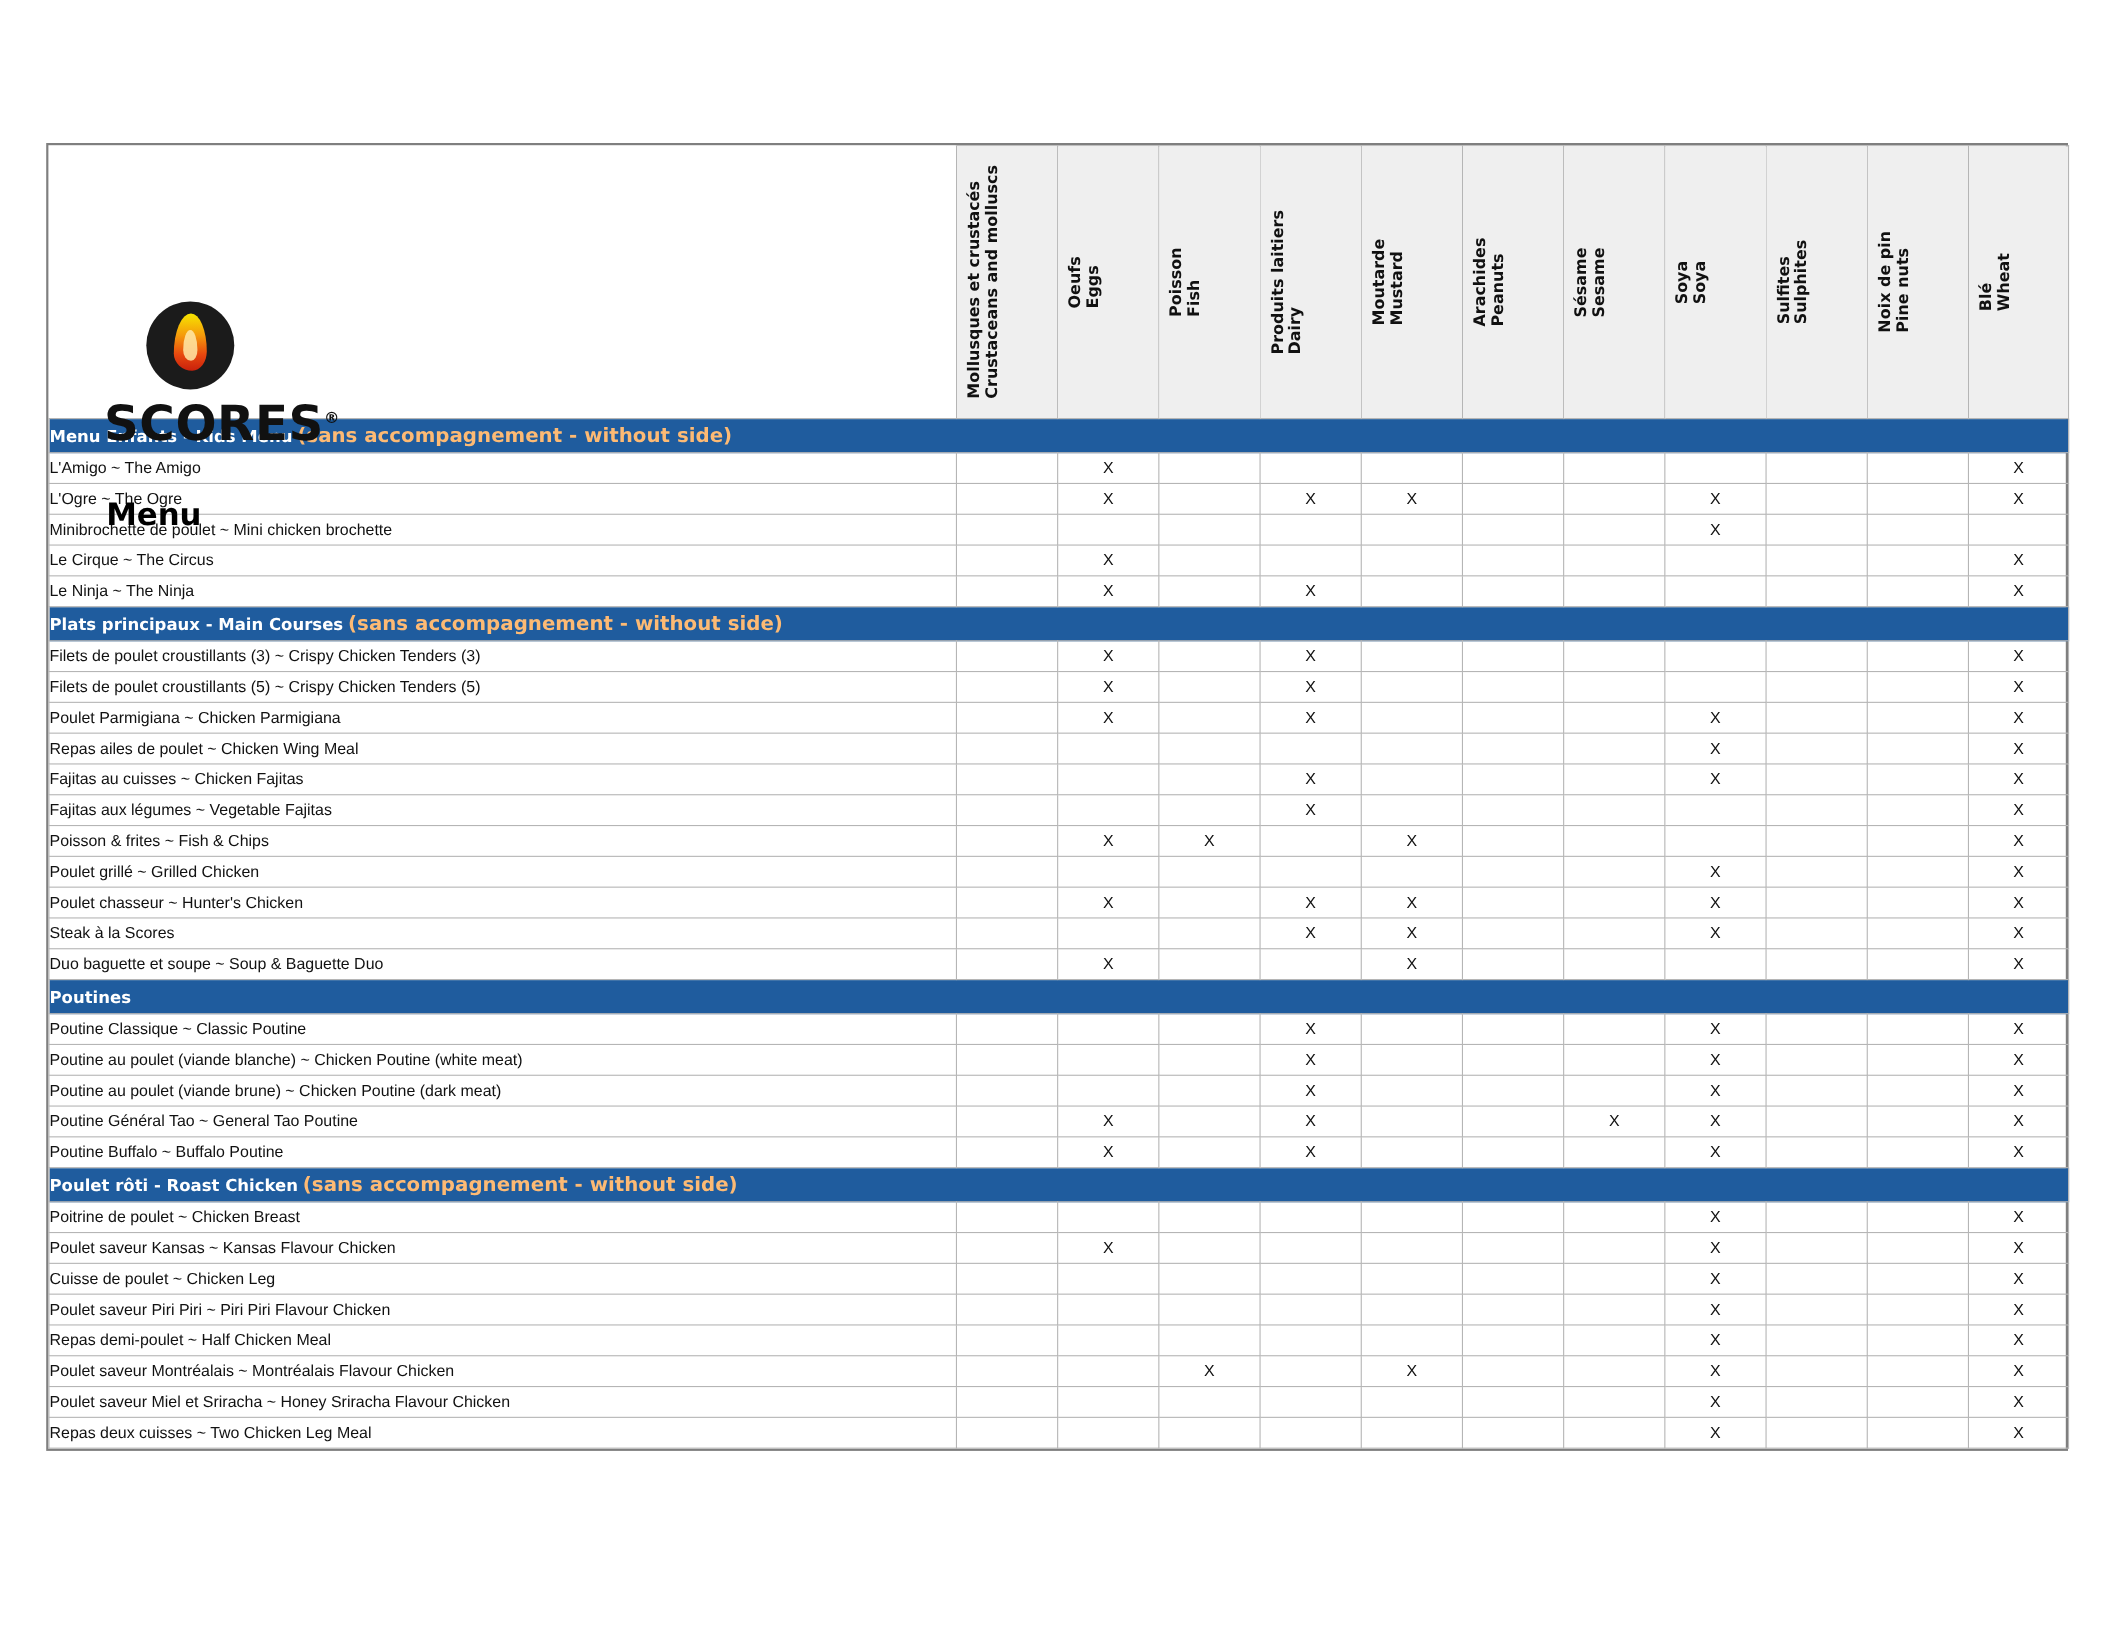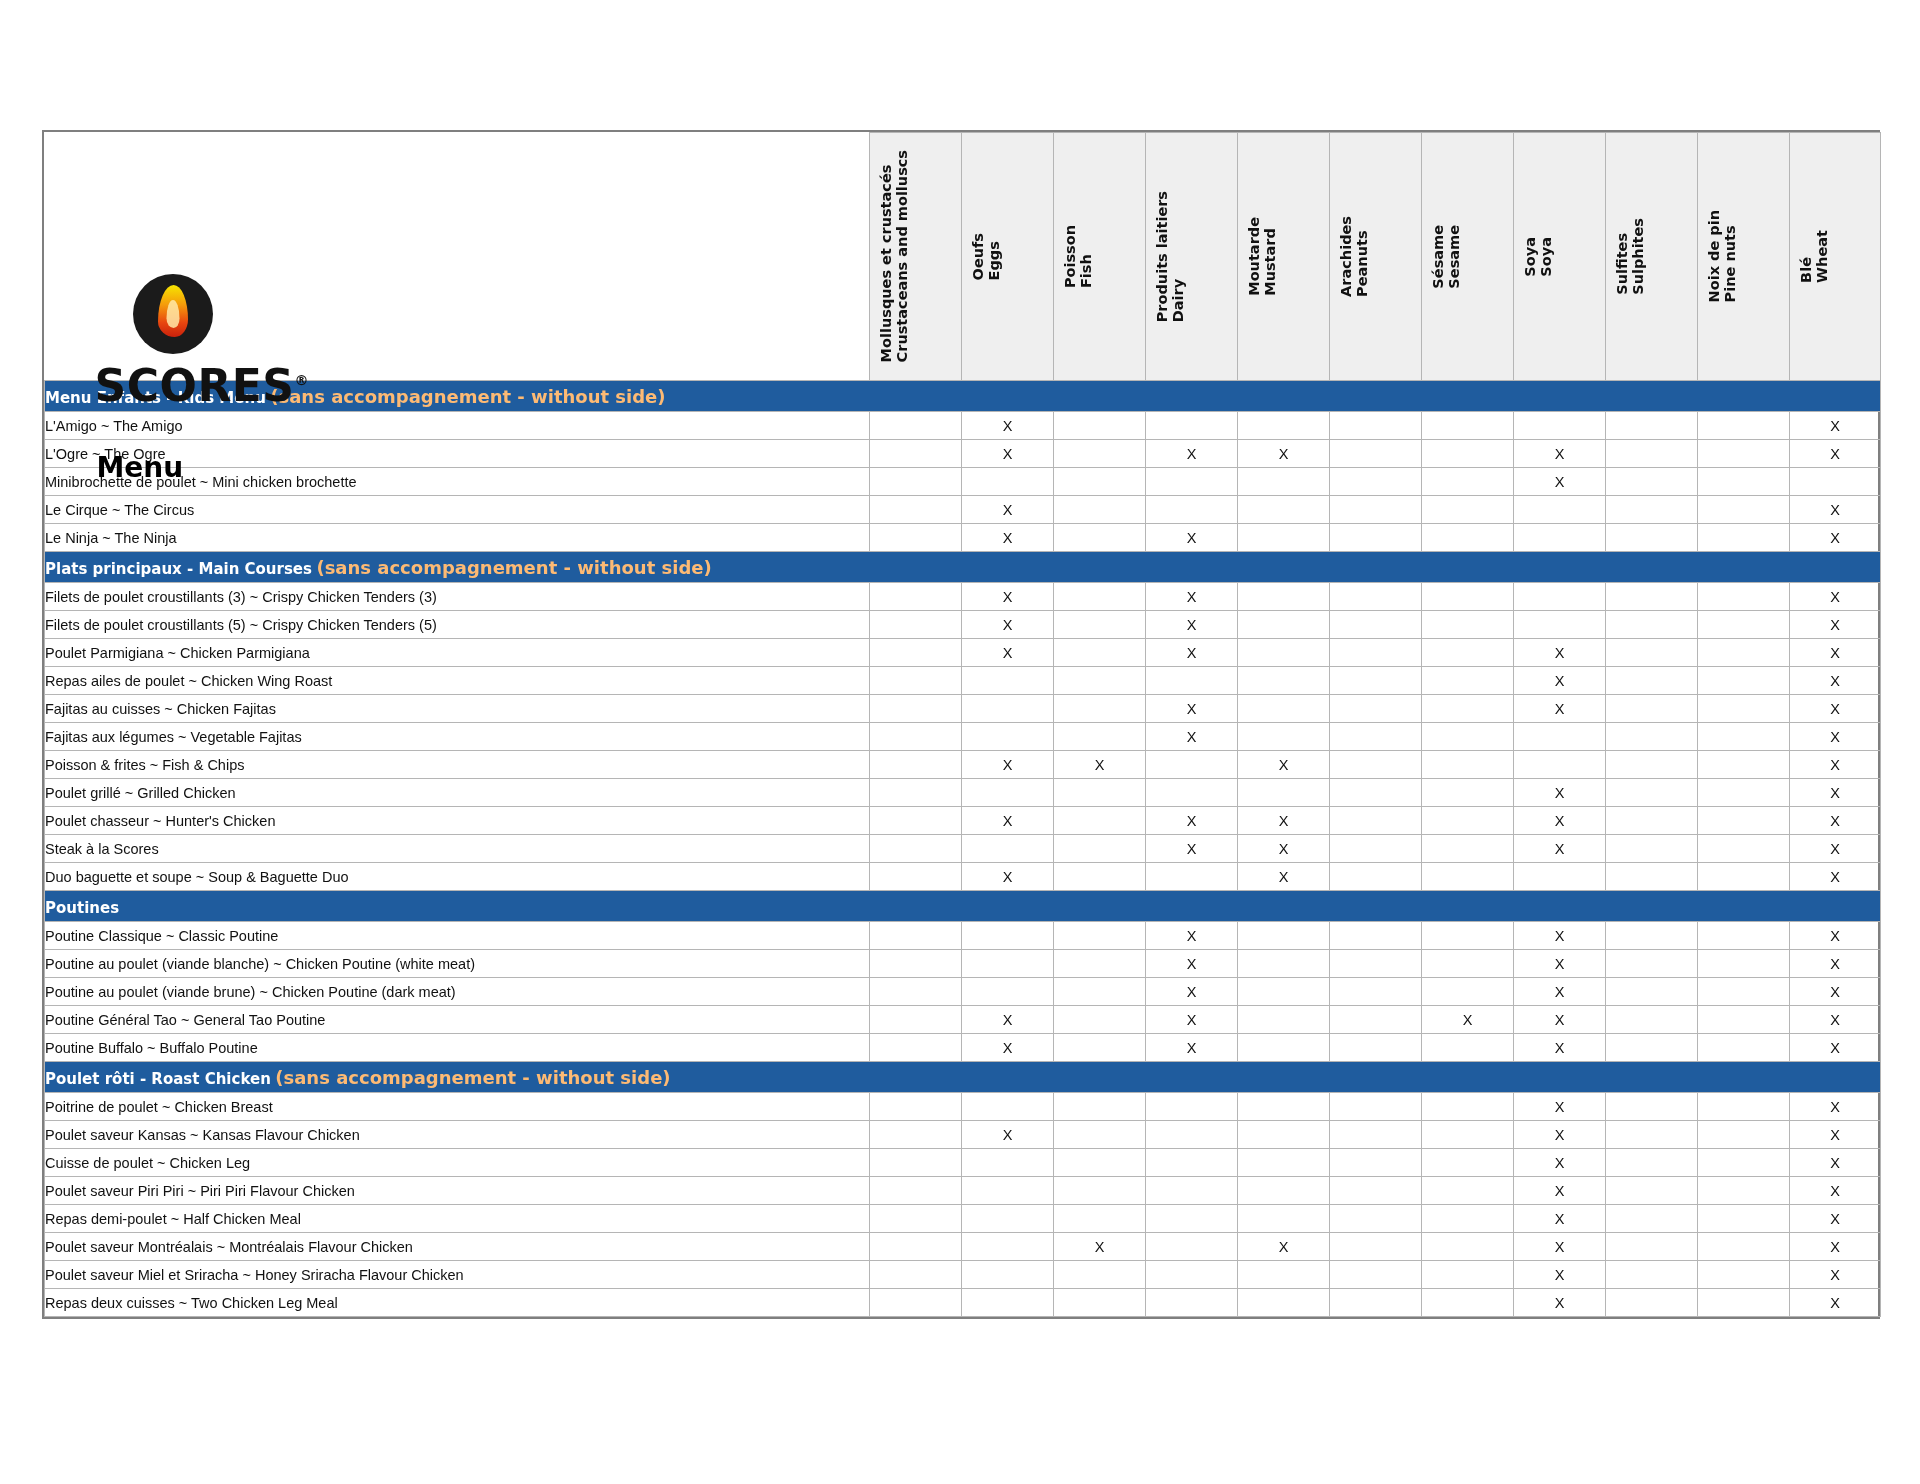--- a/index.html
+++ b/index.html
@@ -338,21 +338,21 @@
             <td class="mark">X</td>
             <td class="mark"></td>
             <td class="mark"></td>
             <td class="mark"></td>
             <td class="mark">X</td>
             <td class="mark"></td>
             <td class="mark"></td>
             <td class="mark">X</td>
           </tr>
           <tr class="item-row">
-            <td class="item-name">Repas ailes de poulet ~ Chicken Wing Roast</td>
+            <td class="item-name">Repas ailes de poulet ~ Chicken Wing Meal</td>
             <td class="mark"></td>
             <td class="mark"></td>
             <td class="mark"></td>
             <td class="mark"></td>
             <td class="mark"></td>
             <td class="mark"></td>
             <td class="mark"></td>
             <td class="mark">X</td>
             <td class="mark"></td>
             <td class="mark"></td>

